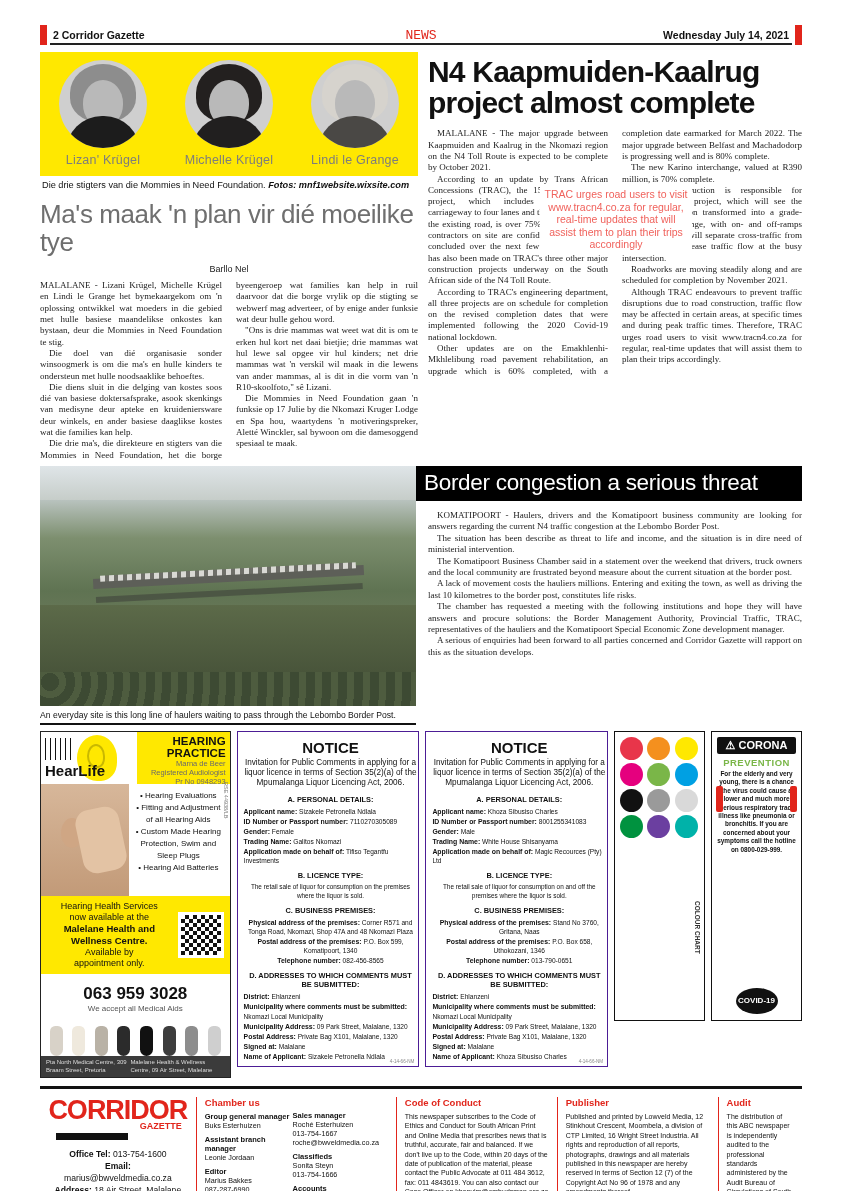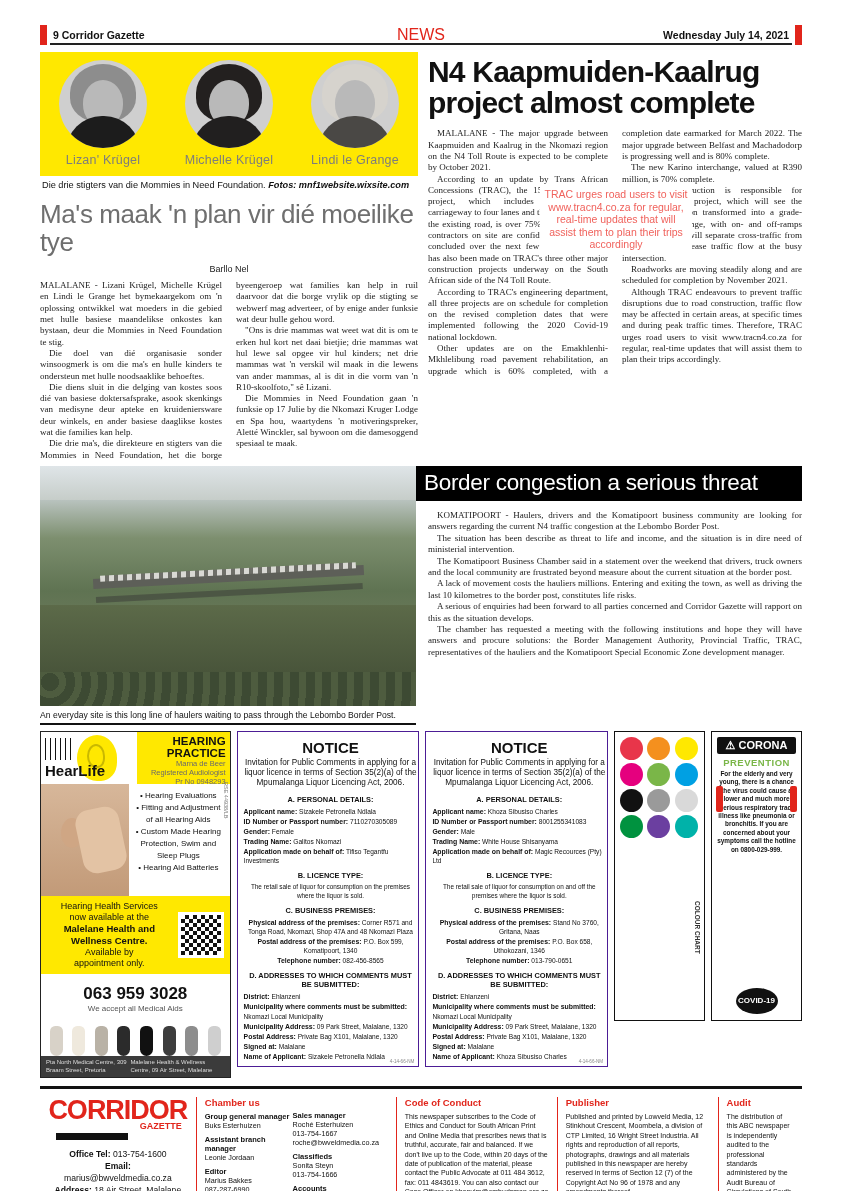--- a/index.html
+++ b/index.html
@@ -7,21 +7,21 @@
   .page{width:842px;height:1191px;background:#ffffff;position:relative;overflow:hidden;
         box-sizing:border-box;padding:0;}
   .inner{position:absolute;left:40px;top:24px;width:762px;}
 
   
   .topbar{display:flex;align-items:center;height:22px;position:relative;}
   .topbar .redcap{width:7px;height:20px;background:#e1251b;}
   .topbar .rule{position:absolute;left:10px;right:10px;top:19px;height:2px;background:#222;}
   .topbar .folio{font-family:"Liberation Sans",sans-serif;font-weight:bold;font-size:10.5px;
         color:#111;margin-left:6px;}
-  .topbar .sect{font-family:Liberation Sans, sans-serif;font-size:16px;color:#e1251b;
+  .topbar .sect{font-family:Liberation Mono, monospace;font-size:13px;color:#e1251b;
         position:absolute;left:0;right:0;text-align:center;}
   .topbar .date{font-family:"Liberation Sans",sans-serif;font-weight:bold;font-size:10.5px;
         color:#111;margin-left:auto;margin-right:6px;}
 
   
   .photoband{background:#ffe800;height:124px;display:flex;align-items:flex-start;
         justify-content:space-around;padding-top:8px;box-sizing:border-box;}
   .portrait{width:110px;text-align:center;}
   .pcircle{width:88px;height:88px;border-radius:50%;margin:0 auto;overflow:hidden;
         position:relative;background:#cfcfcf;}
@@ -200,21 +200,21 @@
   .ftext{font-family:"Liberation Sans",sans-serif;font-size:7px;color:#111;line-height:9.4px;}
 </style>
 </head>
 <body>
 
 <div class="page">
 <div class="inner">
 
   <div class="topbar">
     <div class="redcap"></div>
-    <div class="folio">9 Corridor Gazette</div>
+    <div class="folio">2 Corridor Gazette</div>
     <div class="sect">NEWS</div>
     <div class="date">Wednesday July 14, 2021</div>
     <div class="redcap"></div>
     <div class="rule"></div>
   </div>
 
   <div style="position:relative;height:400px;margin-top:6px;">
 
     <div class="left-col">
       <div class="photoband">
@@ -291,22 +291,22 @@
     </div>
 
     <div class="bhead-band">
       <div class="t">Border congestion a serious threat</div>
     </div>
     <div class="bbody">
       <p class="noind">KOMATIPOORT - Haulers, drivers and the Komatipoort business community are looking for answers regarding the current N4 traffic congestion at the Lebombo Border Post.</p>
       <p>The situation has been describe as threat to life and income, and the situation is in dire need of ministerial intervention.</p>
       <p>The Komatipoort Business Chamber said in a statement over the weekend that drivers, truck owners and the local community are frustrated beyond measure about the current situation at the border post.</p>
       <p>A lack of movement costs the hauliers millions. Entering and exiting the town, as well as driving the last 10 kilometres to the border post, constitutes life risks.</p>
+      <p>The chamber has requested a meeting with the following institutions and hope they will have answers and procure solutions: the Border Management Authority, Provincial Traffic, TRAC, representatives of the hauliers and the Komatipoort Special Economic Zone development manager.</p>
       <p>A serious of enquiries had been forward to all parties concerned and Corridor Gazette will rapport on this as the situation develops.</p>
-      <p>The chamber has requested a meeting with the following institutions and hope they will have answers and procure solutions: the Border Management Authority, Provincial Traffic, TRAC, representatives of the hauliers and the Komatipoort Special Economic Zone development manager.</p>
     </div>
   </div>
 
   <div class="adsrow">
 
     <div class="ad-hear">
       <div class="hh-top">
         <div class="hh-logo">
           <div class="wave"></div>
           <div class="ear"></div>

